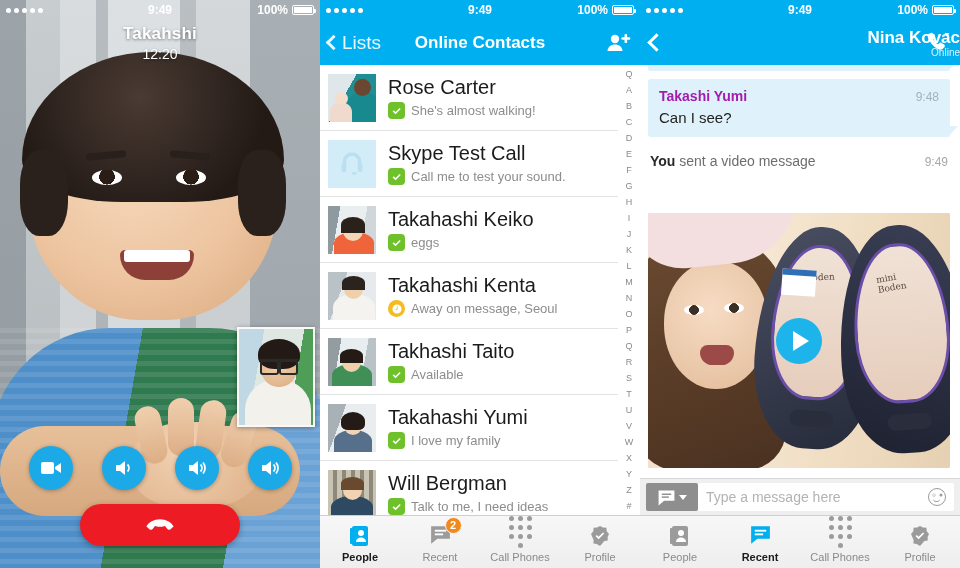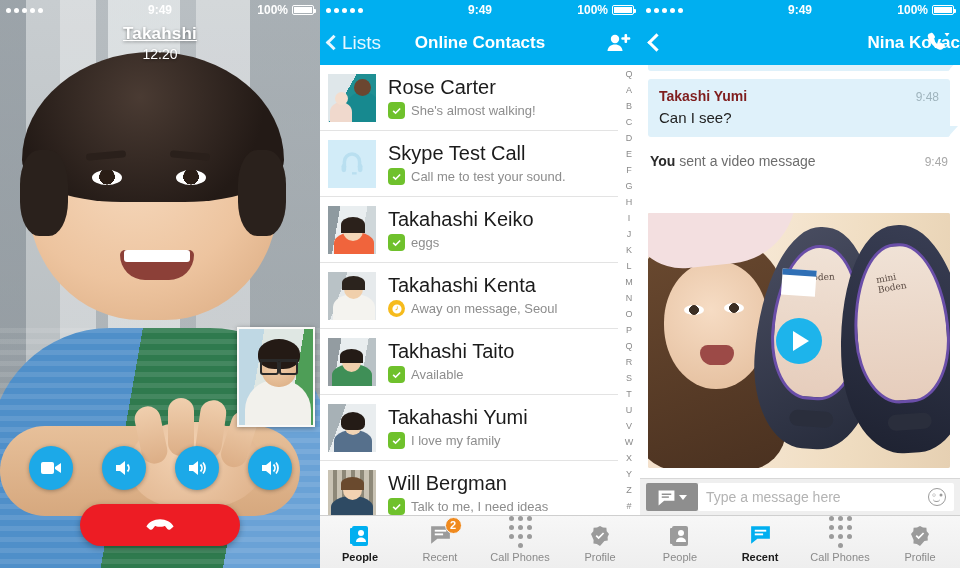--- a/index.html
+++ b/index.html
@@ -56,21 +56,21 @@
   .stripes{ position:absolute; inset:0; background:repeating-linear-gradient(
       180deg, rgba(255,255,255,.10) 0 5px, rgba(0,0,0,0) 5px 11px);}
   .arm{ position:absolute; left:0px; bottom:52px; width:300px; height:90px;
      background:linear-gradient(#e7c09a,#d6a87e); border-radius:60px;}
   .hand{ position:absolute; left:132px; bottom:60px; width:130px; height:86px;
      background:radial-gradient(circle at 40% 30%,#f3d3b4,#dcae86); border-radius:42% 48% 46% 40%;}
   .finger{ position:absolute; width:26px; height:58px; border-radius:14px;
      background:linear-gradient(#f0cfae,#dcae86); }
   .callname{ position:absolute; top:24px; left:0; right:0; text-align:center; color:#fff;
      text-shadow:0 1px 3px rgba(0,0,0,.45); }
-  .callname .n{ font-size:17px; font-weight:bold; letter-spacing:.2px;text-decoration:underline;}
+  .callname .n{ font-size:17px; font-weight:bold; letter-spacing:.2px;}
   .callname .t{ font-size:14px; margin-top:2px;}
   .pip{ position:absolute; right:5px; top:327px; width:78px; height:100px; background:#e9e6de;
      border:2px solid rgba(255,255,255,.75); box-shadow:0 1px 5px rgba(0,0,0,.35); overflow:hidden;}
   .pip .bg{ position:absolute; inset:0; background:linear-gradient(100deg,#bfd8e4 0 28%,#dfe7e3 28% 72%,#4e9e57 72% 100%);}
   .pip .h{ position:absolute; left:19px; top:10px; width:42px; height:30px; border-radius:50% 50% 40% 40%; background:#241a15;}
   .pip .f{ position:absolute; left:22px; top:18px; width:36px; height:40px; border-radius:48%;
      background:radial-gradient(circle at 45% 40%,#f4d3b2,#d9ab80);}
   .pip .g{ position:absolute; left:21px; top:30px; width:38px; height:10px;
      border-top:2px solid #2a2a2a; }
   .pip .g::before,.pip .g::after{content:"";position:absolute;top:-1px;width:15px;height:11px;
@@ -135,21 +135,21 @@
   .thread{ position:absolute; top:65px; bottom:53px; left:0; right:0; background:#fff; overflow:hidden;}
   .bub-top{ position:absolute; top:-14px; left:8px; right:10px; height:20px; background:#DFF1FA;
      border-radius:3px;}
   .bub-top::after{ content:""; position:absolute; right:-8px; bottom:0; width:0; height:0;
      border-left:10px solid #DFF1FA; border-bottom:11px solid transparent;}
   .bubble{ position:relative; margin:14px 10px 0 8px; background:#DFF1FA; border-radius:3px;
      padding:9px 11px 11px 11px;}
   .bubble::after{ content:""; position:absolute; right:-8px; bottom:0; width:0; height:0;
      border-left:10px solid #DFF1FA; border-bottom:11px solid transparent;}
   .b-head{ display:flex; align-items:baseline; }
-  .b-name{ color:#7f1d1d; font-size:14px; font-weight:bold;}
+  .b-name{ color:#a21caf; font-size:14px; font-weight:bold;}
   .b-time{ margin-left:auto; font-size:12px; color:#9fb4bd;}
   .b-text{ margin-top:5px; font-size:15px; color:#222;}
   .sysline{ display:flex; align-items:baseline; margin:16px 12px 0 10px;}
   .sysline .l{ font-size:14px; color:#6d6d6d;}
   .sysline .l b{ color:#2b2b2b;}
   .sysline .tm{ margin-left:auto; font-size:12px; color:#a8a8a8;}
 
   .video{ position:absolute; left:8px; right:10px; top:148px; height:255px;
      background:#e4d7c4; overflow:hidden; border-radius:2px;}
   .v-wall{ position:absolute; inset:0;
@@ -596,20 +596,21 @@
       </span>
     </div>
   </div>
 
   <div class="chatnav">
     <div style="display:flex;align-items:center;">
       <span class="chev" style="width:13px;height:13px;"></span>
     </div>
     <div class="titles">
       <div class="t1">Nina Kovac</div>
+      <div class="t2">Online</div>
     </div>
     <div class="right">
       <svg viewBox="0 0 26 26">
         <path d="M6.4 3.2c.8-.8 2-.6 2.6.3l1.7 2.6c.5.8.3 1.8-.4 2.4l-1 .8c.9 2.3 2.7 4.1 5 5l.8-1c.6-.7 1.6-.9 2.4-.4l2.6 1.7c.9.6 1.1 1.8.3 2.6l-1.6 1.6c-1 1-2.5 1.3-3.8.8C10.6 17.8 6.3 13.5 4 7.6c-.5-1.3-.2-2.8.8-3.8z"></path>
         <path d="M20.5 3h5l-2.5 3.4z"></path>
         </svg>
     </div>
   </div>
 
   <div class="thread">

